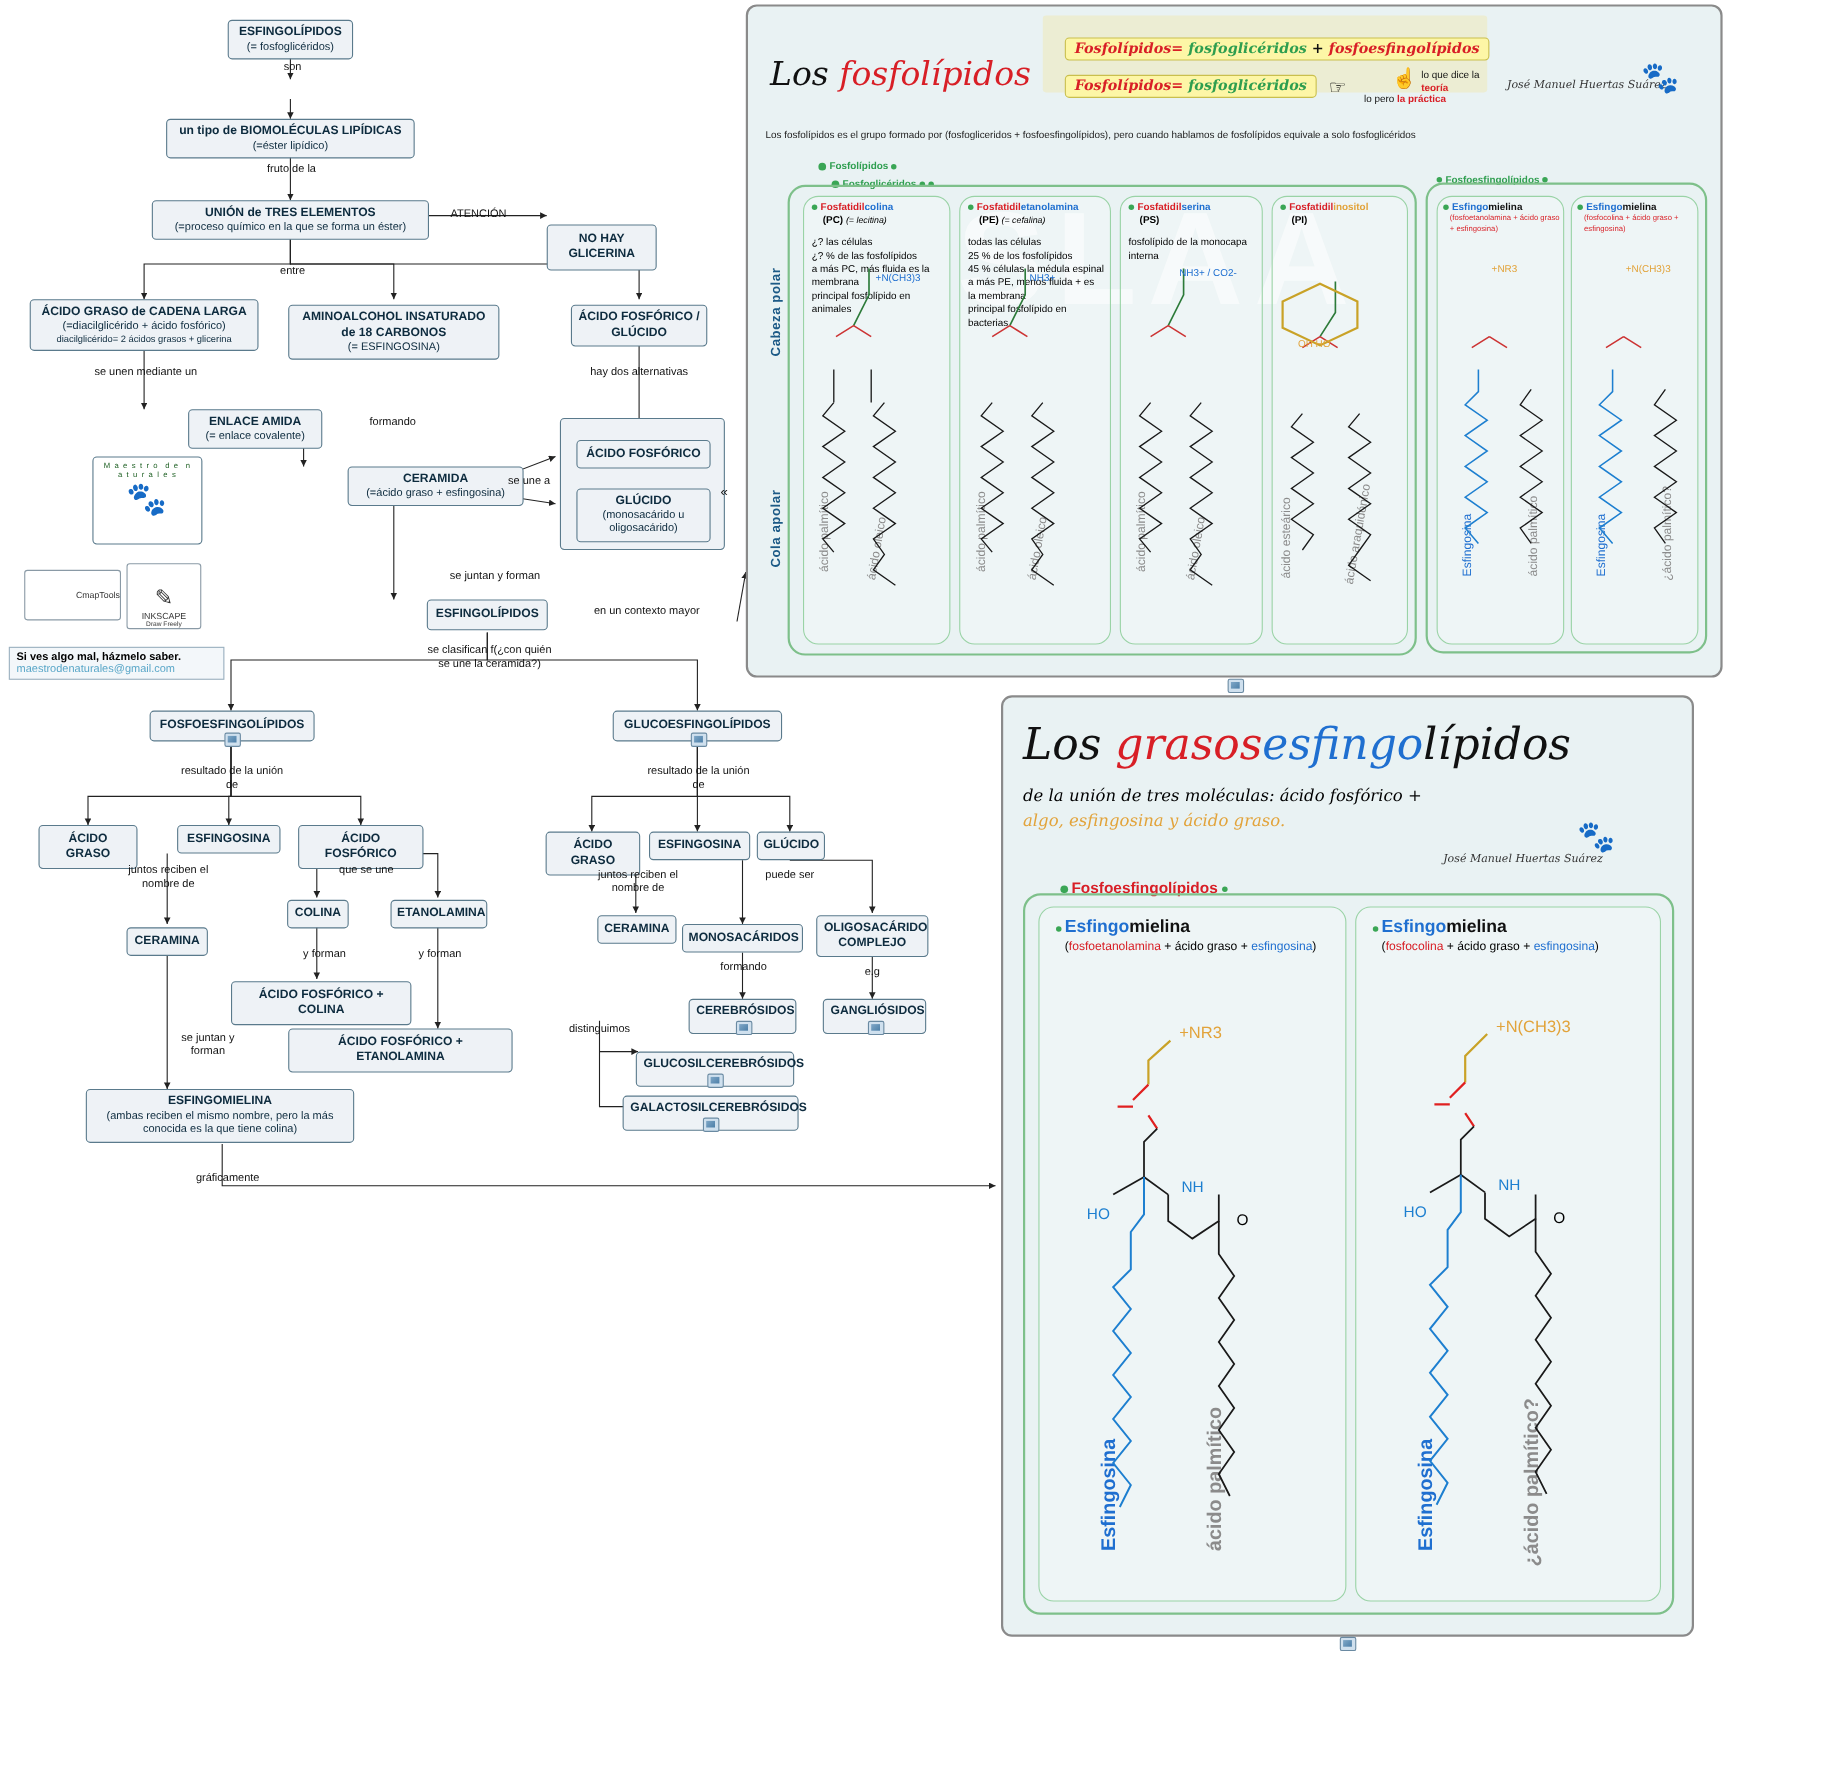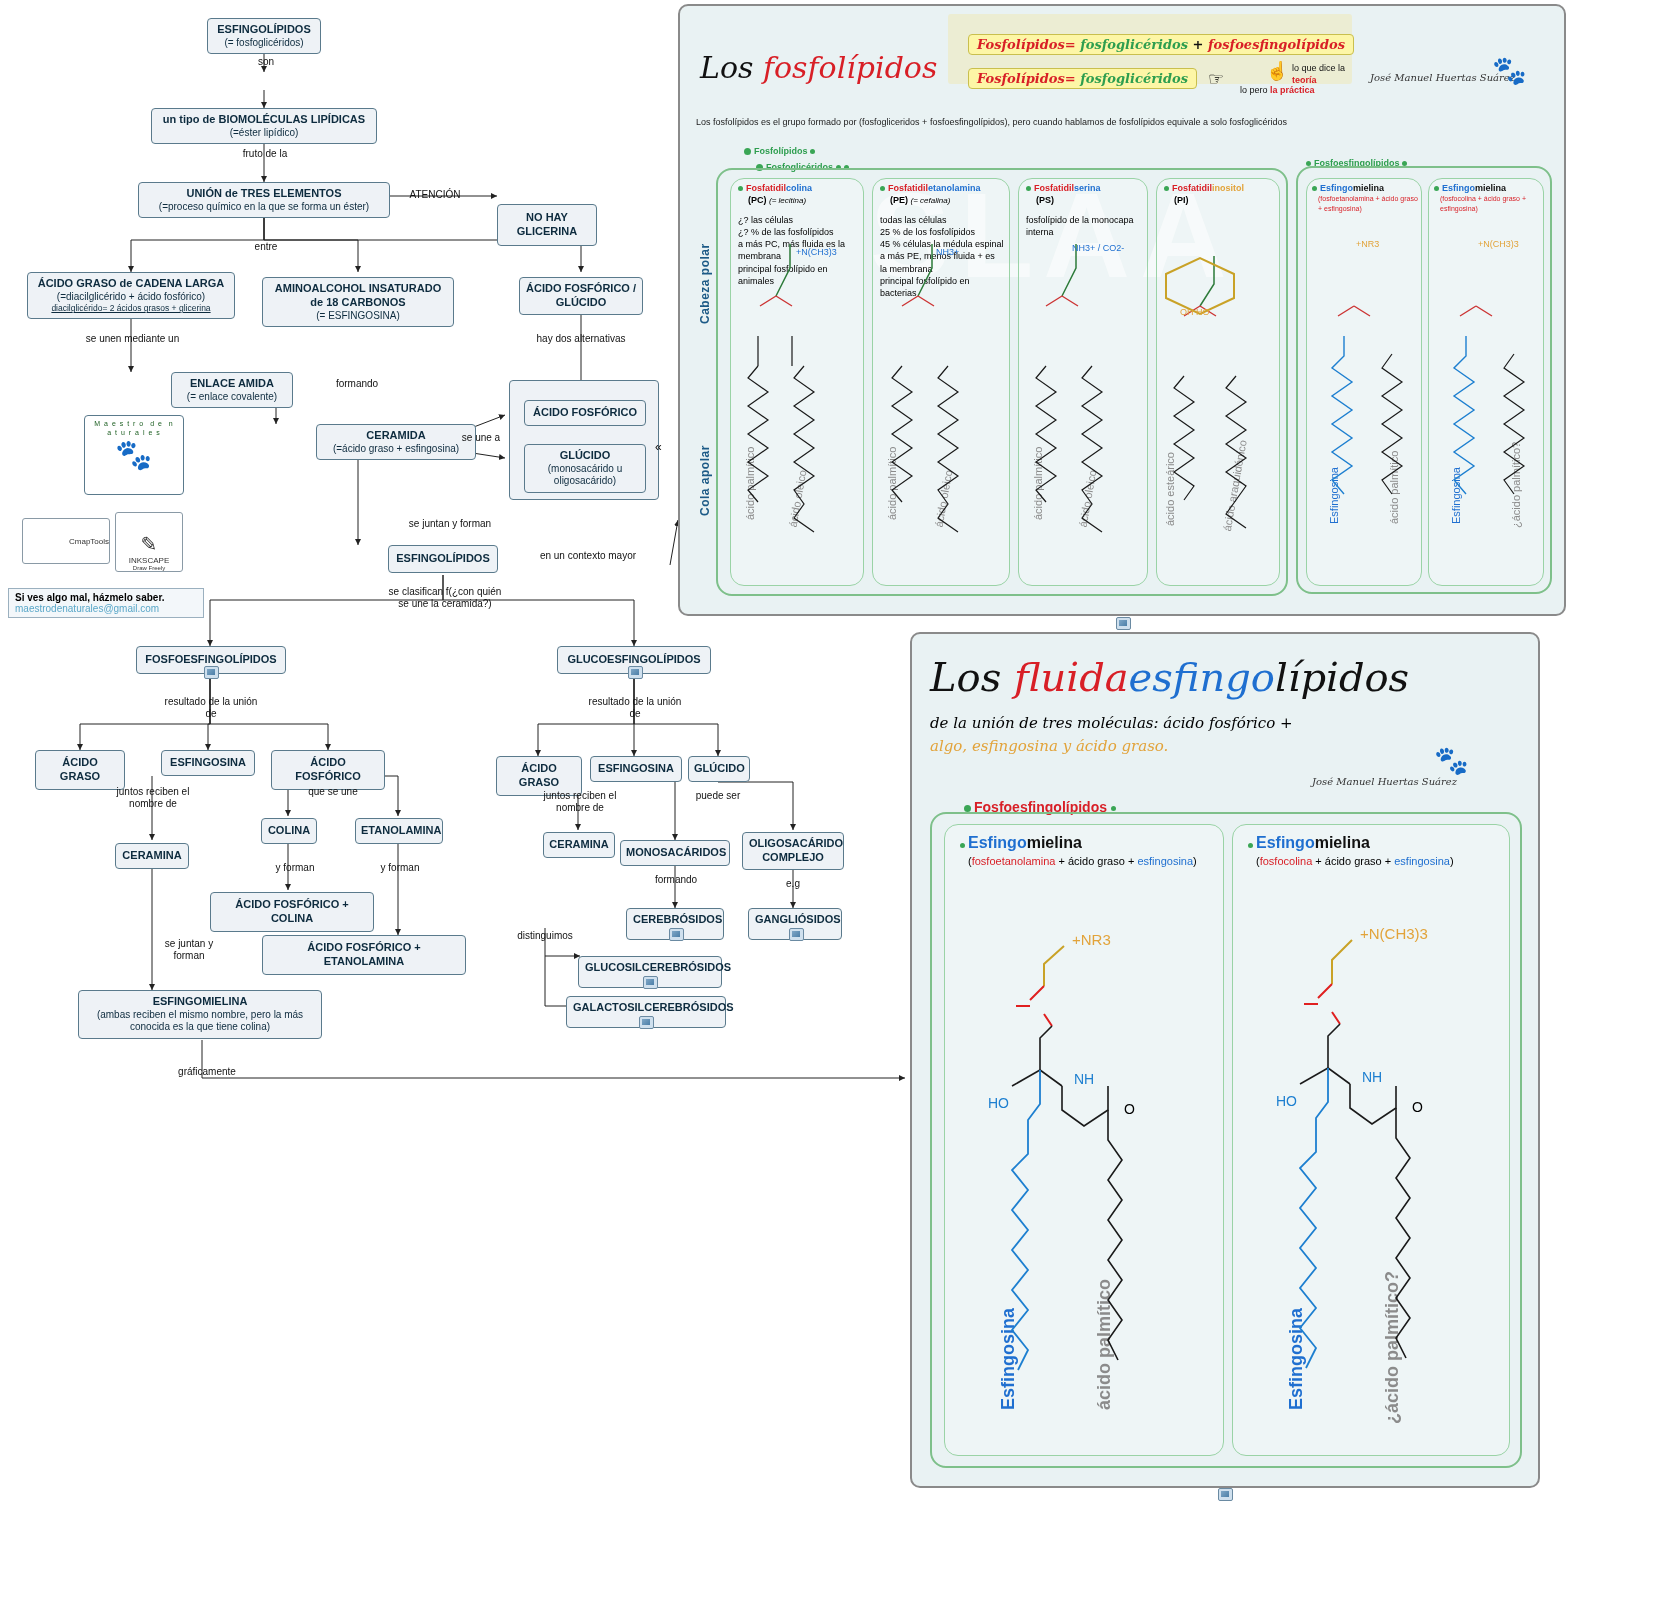--- a/index.html
+++ b/index.html
@@ -1,20 +1,20 @@
 <!DOCTYPE html>
 <html><head>
 <meta charset="utf-8">
 <style>
   html,body{margin:0;padding:0;background:#ffffff;}
   body{width:1674px;height:1620px;position:relative;font-family:"Liberation Sans",sans-serif;overflow:hidden;}
   .node{position:absolute;box-sizing:border-box;background:#eef2f6;border:1px solid #5a7a8c;border-radius:4px;text-align:center;padding:4px 6px;font-size:11px;line-height:1.25;color:#0d2b3e;}
   .node b{font-weight:bold;}
   .node .sub{font-weight:normal;font-size:10px;}
-  .node .sub2{font-weight:normal;font-size:8.5px;text-decoration:underline;}
+  .node .sub2{font-weight:normal;font-size:8.5px;}
   .lbl{position:absolute;font-size:10px;color:#111;text-align:center;line-height:1.2;background:transparent;}
   svg.wires{position:absolute;left:0;top:0;width:1674px;height:1620px;pointer-events:none;}
   .ico{position:absolute;width:13px;height:11px;background:#cfe0ee;border:1px solid #6a8aa2;border-radius:2px;}
   .ico:after{content:"";position:absolute;left:2px;top:2px;width:8px;height:6px;background:linear-gradient(135deg,#7fa7c7,#4c7fa8);}
   
   .panel{position:absolute;box-sizing:border-box;background:#e9f2f3;border:2px solid #8a8a8a;border-radius:10px;}
   .panel-inner{position:absolute;box-sizing:border-box;border:2px solid #7ec08a;border-radius:16px;}
   .col{position:absolute;box-sizing:border-box;border:1.5px solid #9ad3a6;border-radius:14px;background:rgba(255,255,255,0.25);}
   .title-script{font-family:"DejaVu Serif",serif;font-style:italic;}
   .red{color:#d81f26;} .blue{color:#1f6fd0;} .grn{color:#2e9e4f;} .orng{color:#e2a33a;} .gry{color:#8b8b8b;} .blk{color:#111;}
@@ -419,21 +419,21 @@
   <div class="note tiny blue" style="left:256px;top:240px;">NH3+</div>
   <div class="note tiny blue" style="left:392px;top:236px;">NH3+ / CO2-</div>
   <div class="note tiny orng" style="left:500px;top:300px;">OH HO</div>
   <div class="note tiny orng" style="left:676px;top:232px;">+NR3</div>
   <div class="note tiny orng" style="left:798px;top:232px;">+N(CH3)3</div>
 </div>
 <div class="ico" style="left:1116px;top:617px;"></div>
 
 <div class="panel" style="left:910px;top:632px;width:630px;height:856px;">
   <div class="title-script" style="position:absolute;left:18px;top:20px;font-size:40px;">
-    <span class="blk">Los </span><span class="red">fluida</span><span class="blue">esfingo</span><span class="blk">lípidos</span>
+    <span class="blk">Los </span><span class="red">grasos</span><span class="blue">esfingo</span><span class="blk">lípidos</span>
   </div>
   <div class="title-script" style="position:absolute;left:18px;top:78px;width:500px;font-size:15px;line-height:1.5;">
     <div>de la unión de tres moléculas: ácido fosfórico +</div>
     <div class="orng">algo, esfingosina y ácido graso.</div>
   </div>
   <div class="sig" style="left:400px;top:142px;">José Manuel Huertas Suárez</div>
   <div class="paw" style="left:522px;top:110px;">🐾</div>
 
   <div class="note" style="left:52px;top:164px;font-size:14px;">
     <span class="bullet"></span><b class="red">Fosfoesfingolípidos</b>

